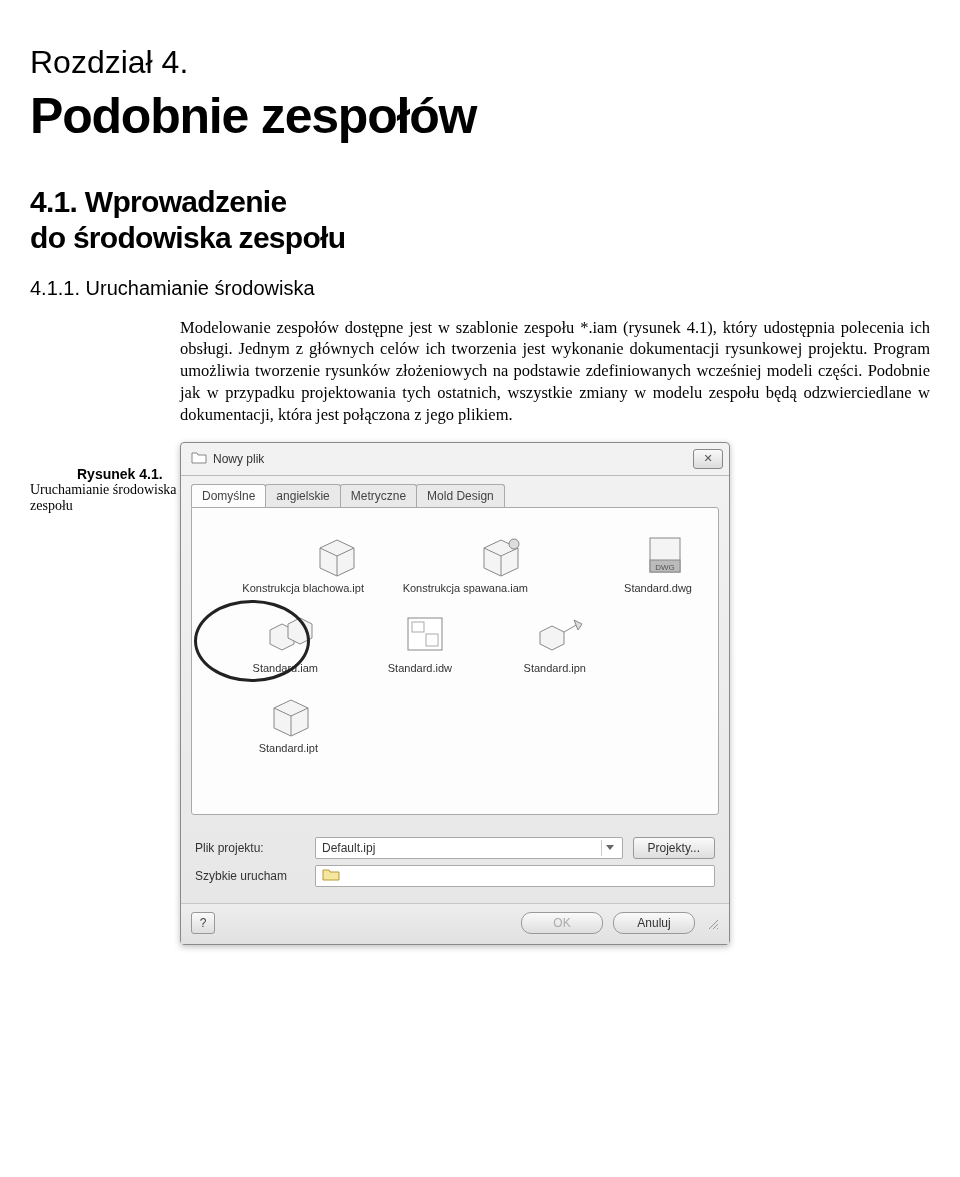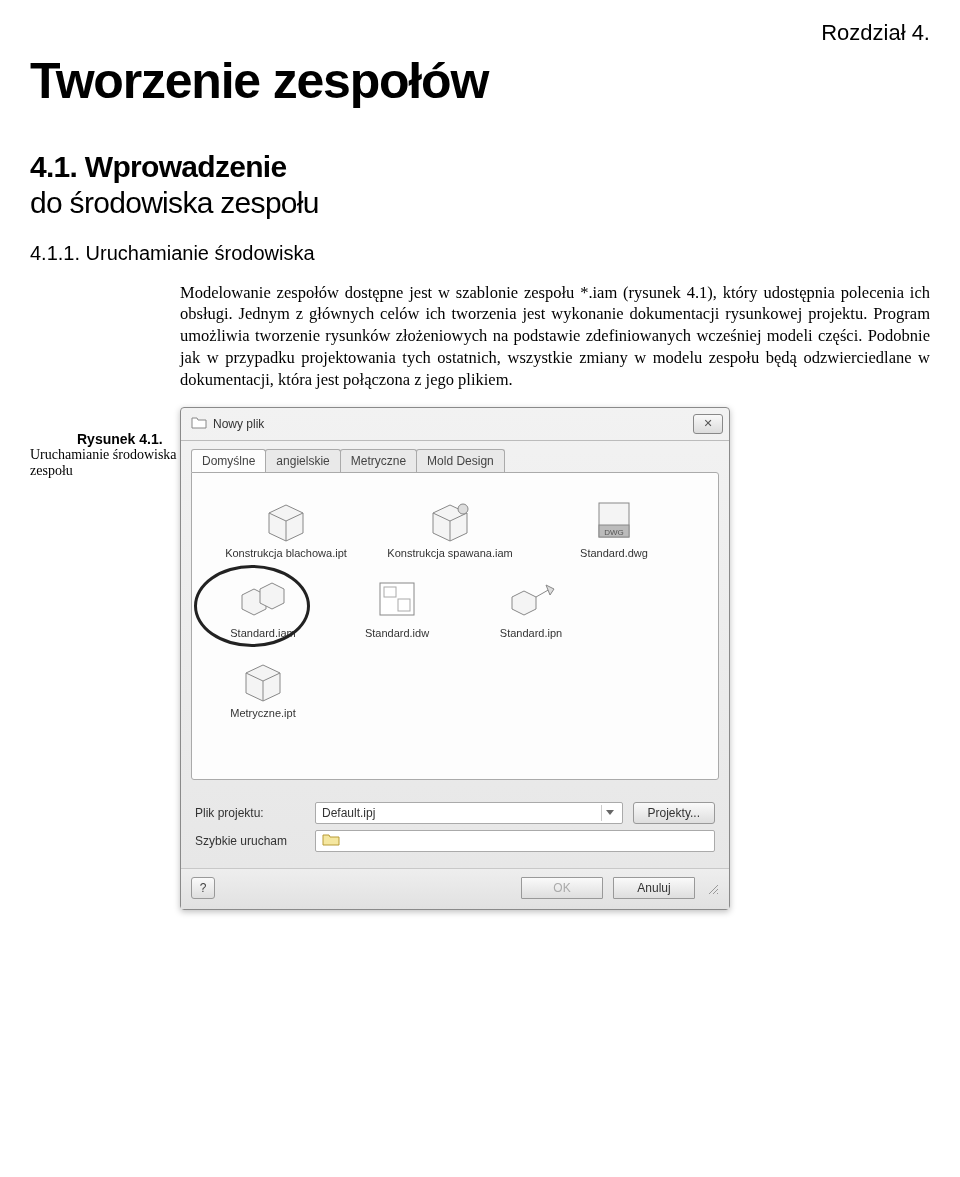--- a/index.html
+++ b/index.html
@@ -3,24 +3,24 @@
 <meta charset="utf-8">
 <style>
   body {
     font-family: Arial, Helvetica, sans-serif;
     margin: 0;
     padding: 20px 30px;
     width: 900px;
     background: #fff;
     color: #000;
   }
-  .chapter-label { font-size: 22px; margin: 0 0 6px 0; text-align: right; }
+  .chapter-label { font-size: 32px; margin: 24px 0 6px 0; }
   .chapter-title { font-size: 50px; font-weight: 900; letter-spacing: -1.2px; margin: 0 0 40px 0; font-family: Arial, sans-serif; }
   .section-title { font-size: 30px; font-weight: 900; letter-spacing: -0.7px; margin: 10px 0 2px 0; }
-  .section-sub { font-size: 30px; font-weight: 400; letter-spacing: -0.7px; margin: 0 0 22px 0; }
+  .section-sub { font-size: 30px; font-weight: 700; letter-spacing: -0.7px; margin: 0 0 22px 0; }
   .subsection { font-size: 20px; font-weight: 400; margin: 0 0 12px 0; }
   .body-text { font-size: 16.5px; line-height: 1.32; font-family: Georgia, 'Times New Roman', serif; margin-left: 150px; text-align: justify; }
   .caption { font-size: 14px; font-weight: 700; margin-top: 24px; padding-left: 47px; }
   .caption-sub { font-size: 14px; font-family: Georgia, serif; }
 
   .figure-row { display: flex; align-items: flex-start; margin-top: 6px; }
   .figure-caption-col { width: 150px; flex-shrink: 0; }
   .dialog {
     width: 548px;
     background: linear-gradient(#f2f2f2,#e6e6e6);
@@ -43,45 +43,45 @@
   .tab.active { background: #fdfdfd; position: relative; z-index: 2; }
   .tabpanel {
     margin: 0 10px 10px 10px;
     border: 1px solid #aaa;
     background: #fdfdfd;
     border-radius: 0 3px 3px 3px;
     padding: 22px 16px 14px 16px;
     min-height: 270px;
   }
   .icon-grid { display: flex; flex-wrap: wrap; gap: 14px 8px; }
-  .icon-item { width: 156px; display: flex; flex-direction: column; align-items: center; gap: 4px; }
+  .icon-item { width: 156px; display: flex; flex-direction: column; align-items: flex-end; gap: 4px; }
   .icon-item.small { width: 110px; }
   .icon-svg { width: 54px; height: 48px; }
   .icon-label { font-size: 11px; color: #333; text-align: center; white-space: nowrap; }
   .circle-mark { position: absolute; border: 3px solid #222; border-radius: 50%; width: 110px; height: 76px; pointer-events: none; }
   .rel { position: relative; }
   .row2, .row3 { display: flex; gap: 24px; margin-top: 16px; }
   .bottom-area { padding: 6px 14px 10px 14px; }
   .field-row { display:flex; align-items:center; gap:10px; margin: 6px 0; }
   .field-label { width: 110px; font-size: 12px; color: #333; }
   .dropdown { flex: 1; height: 20px; border: 1px solid #aaa; background: #fff; border-radius: 2px; display:flex; align-items:center; justify-content:space-between; padding: 0 4px 0 6px; font-size: 12px; color:#333;text-align:right; }
   .dd-btn { width: 16px; height: 16px; border-left: 1px solid #ccc; display:flex; align-items:center; justify-content:center; }
   .side-btn { height: 22px; padding: 0 14px; border: 1px solid #999; border-radius: 3px; background: linear-gradient(#fafafa,#dedede); font-size: 12px; color:#333; }
   .footer { display:flex; justify-content:space-between; align-items:center; padding: 8px 10px 10px 10px; border-top: 1px solid #c8c8c8; background: linear-gradient(#eee,#e1e1e1); }
   .help-btn { width: 22px; height: 20px; border: 1px solid #999; border-radius: 3px; background: linear-gradient(#fafafa,#dedede); display:flex; align-items:center; justify-content:center; font-size:12px; color:#444; }
   .ok-cancel { display:flex; gap: 10px; align-items:center; }
-  .std-btn { height: 22px; width: 82px; border: 1px solid #999; border-radius: 1px; background: linear-gradient(#fafafa,#dedede); font-size: 12px; color:#333; }
+  .std-btn { height: 22px; width: 82px; border: 1px solid #999; border-radius: 10px; background: linear-gradient(#fafafa,#dedede); font-size: 12px; color:#333; }
   .std-btn.disabled { color:#aaa; }
   .resize { width: 14px; height: 14px; }
 </style>
 </head>
 <body>
 
 <div class="chapter-label">Rozdział 4.</div>
-<div class="chapter-title">Tworzenie zespołów</div>
+<div class="chapter-title">Podobnie zespołów</div>
 
 <div class="section-title">4.1. Wprowadzenie</div>
 <div class="section-sub">do środowiska zespołu</div>
 
 <div class="subsection">4.1.1. Uruchamianie środowiska</div>
 
 <p class="body-text">Modelowanie zespołów dostępne jest w szablonie zespołu *.iam (rysunek 4.1), który udostępnia polecenia ich obsługi. Jednym z głównych celów ich tworzenia jest wykonanie dokumentacji rysunkowej projektu. Program umożliwia tworzenie rysunków złożeniowych na podstawie zdefiniowanych wcześniej modeli części. Podobnie jak w przypadku projektowania tych ostatnich, wszystkie zmiany w modelu zespołu będą odzwierciedlane w dokumentacji, która jest połączona z jego plikiem.</p>
 
 <div class="figure-row">
   <div class="figure-caption-col">
@@ -167,21 +167,21 @@
         </div>
       </div>
 
       <div class="row3">
         <div class="icon-item small">
           <svg class="icon-svg" viewBox="0 0 54 48">
               <polygon points="10,18 27,10 44,18 44,38 27,46 10,38" fill="#f4f4f4" stroke="#888"></polygon>
               <polyline points="10,18 27,26 44,18" fill="none" stroke="#888"></polyline>
               <line x1="27" y1="26" x2="27" y2="46" stroke="#888"></line>
             </svg>
-          <div class="icon-label">Metryczne.ipt</div>
+          <div class="icon-label">Standard.ipt</div>
         </div>
       </div>
     </div>
 
     <div class="bottom-area">
       <div class="field-row">
         <div class="field-label">Plik projektu:</div>
         <div class="dropdown">
           <span>Default.ipj</span>
           <span class="dd-btn">

